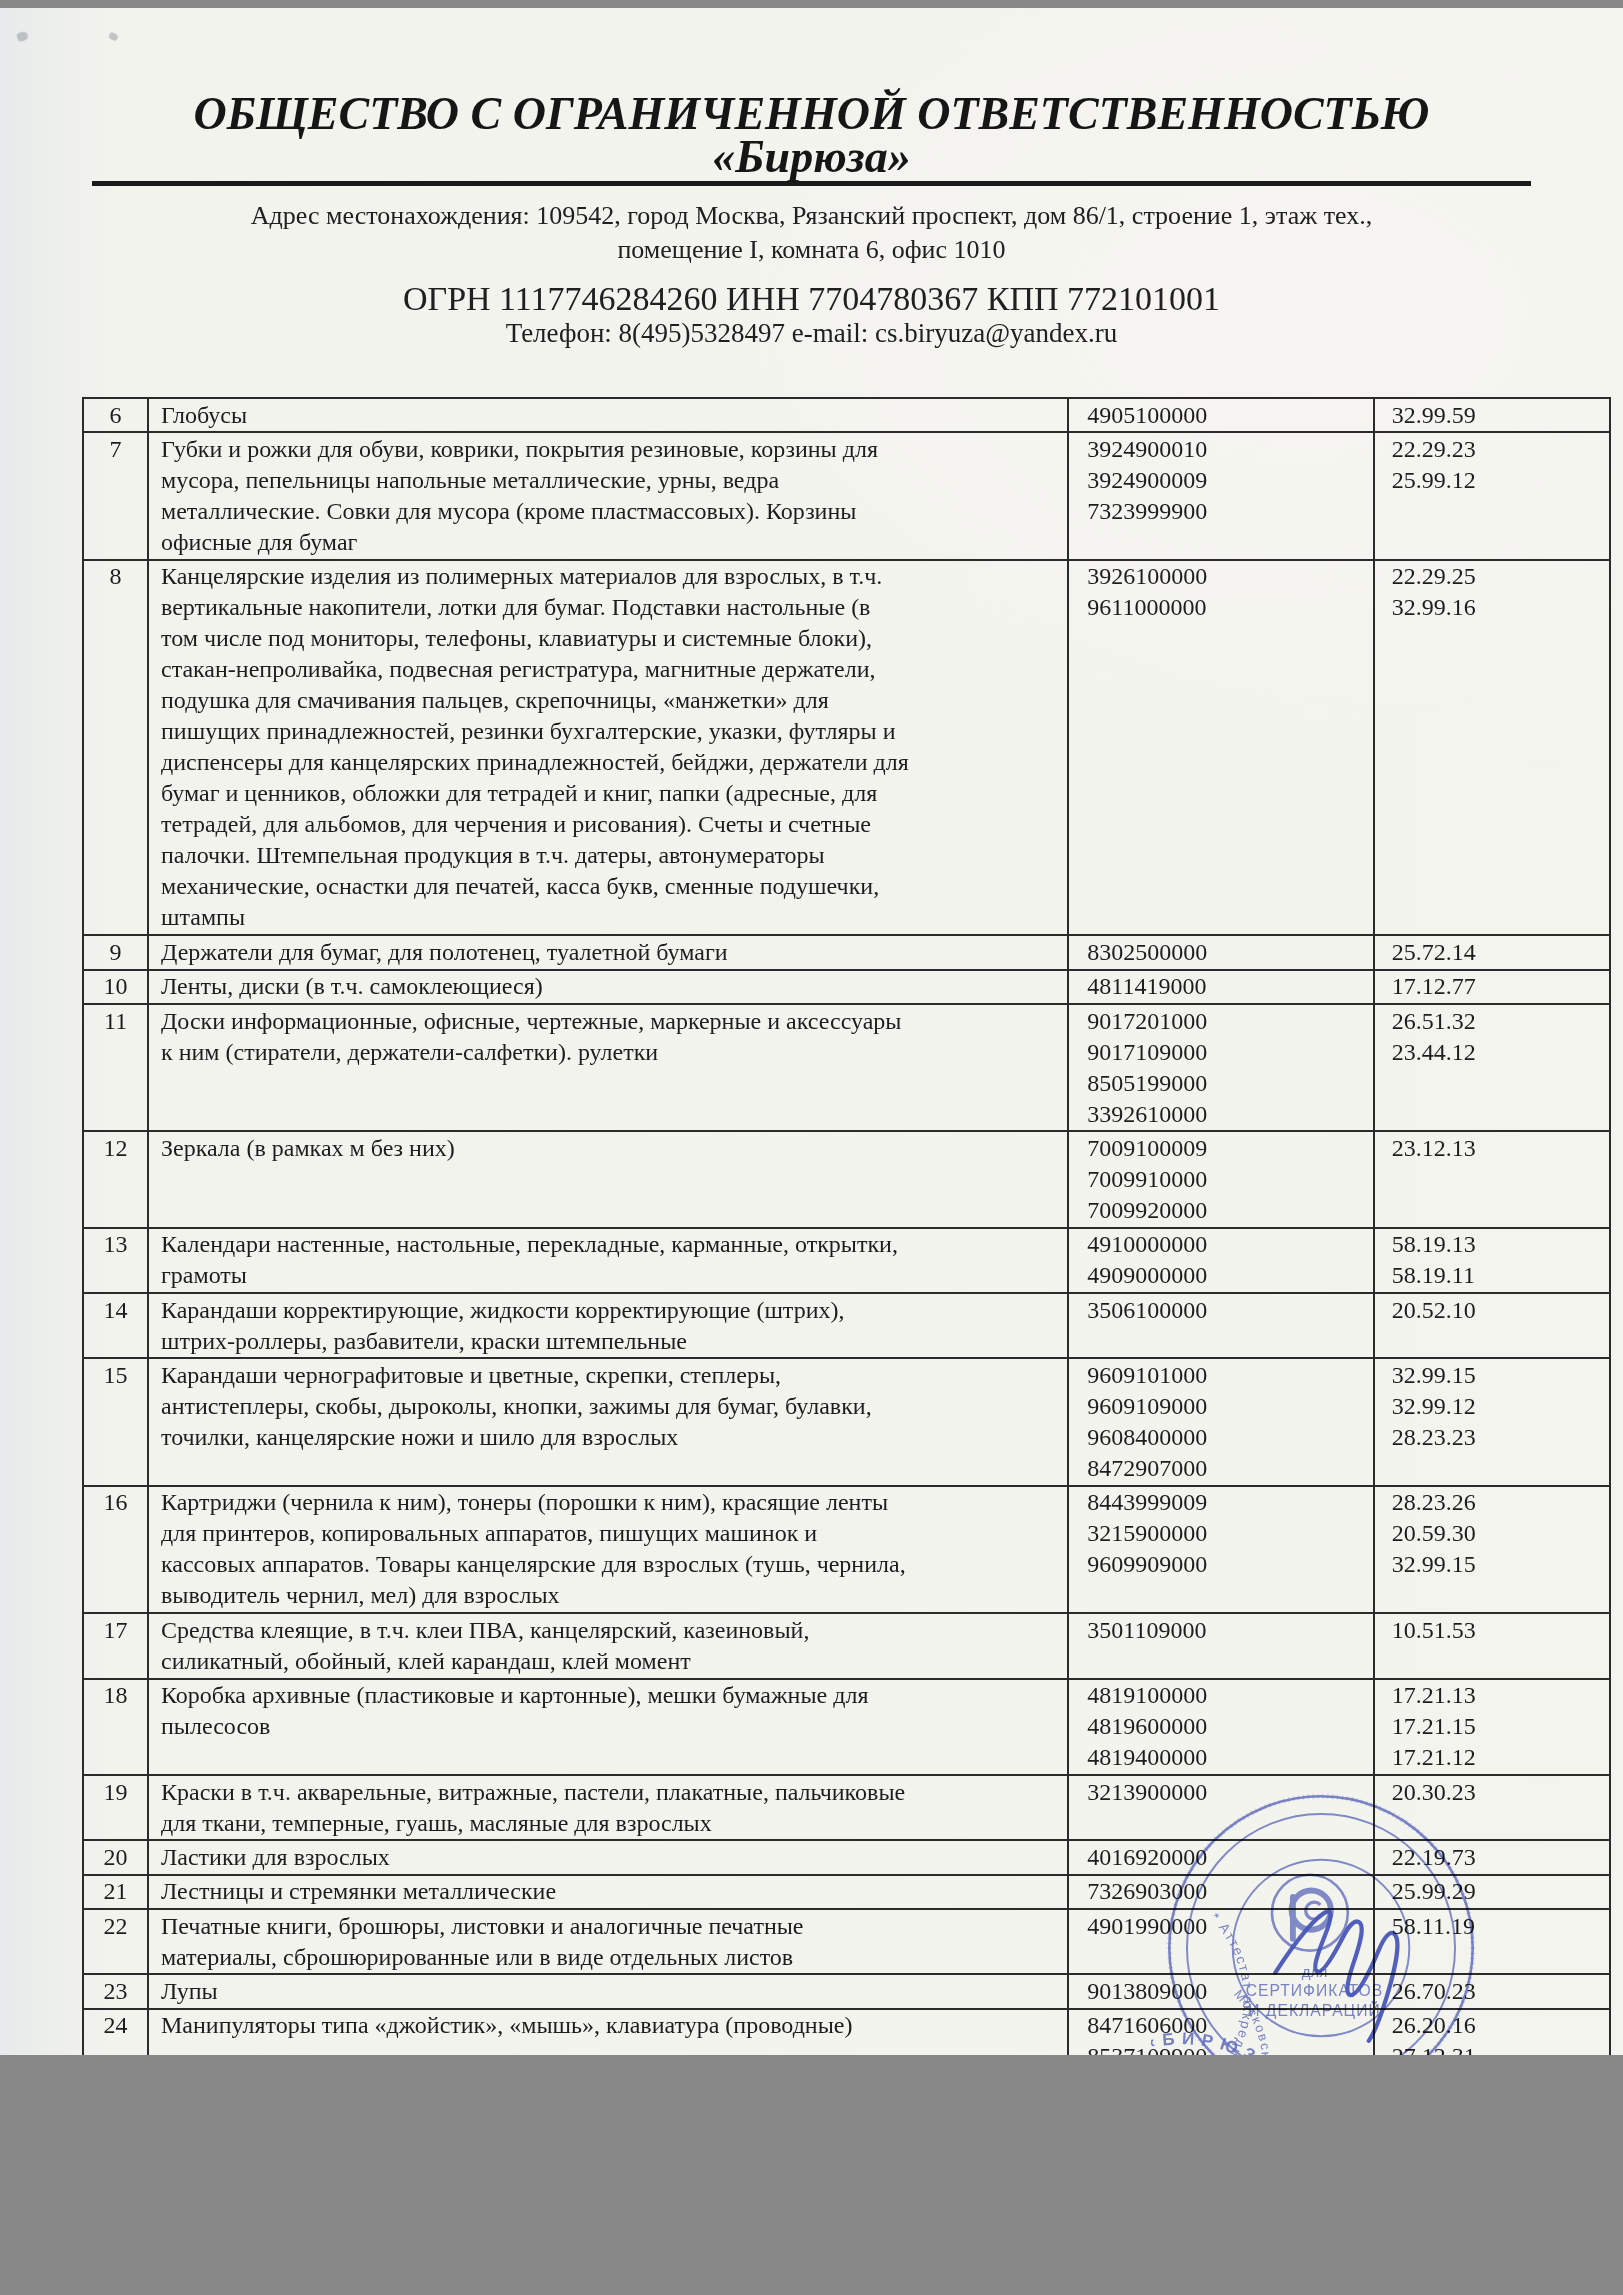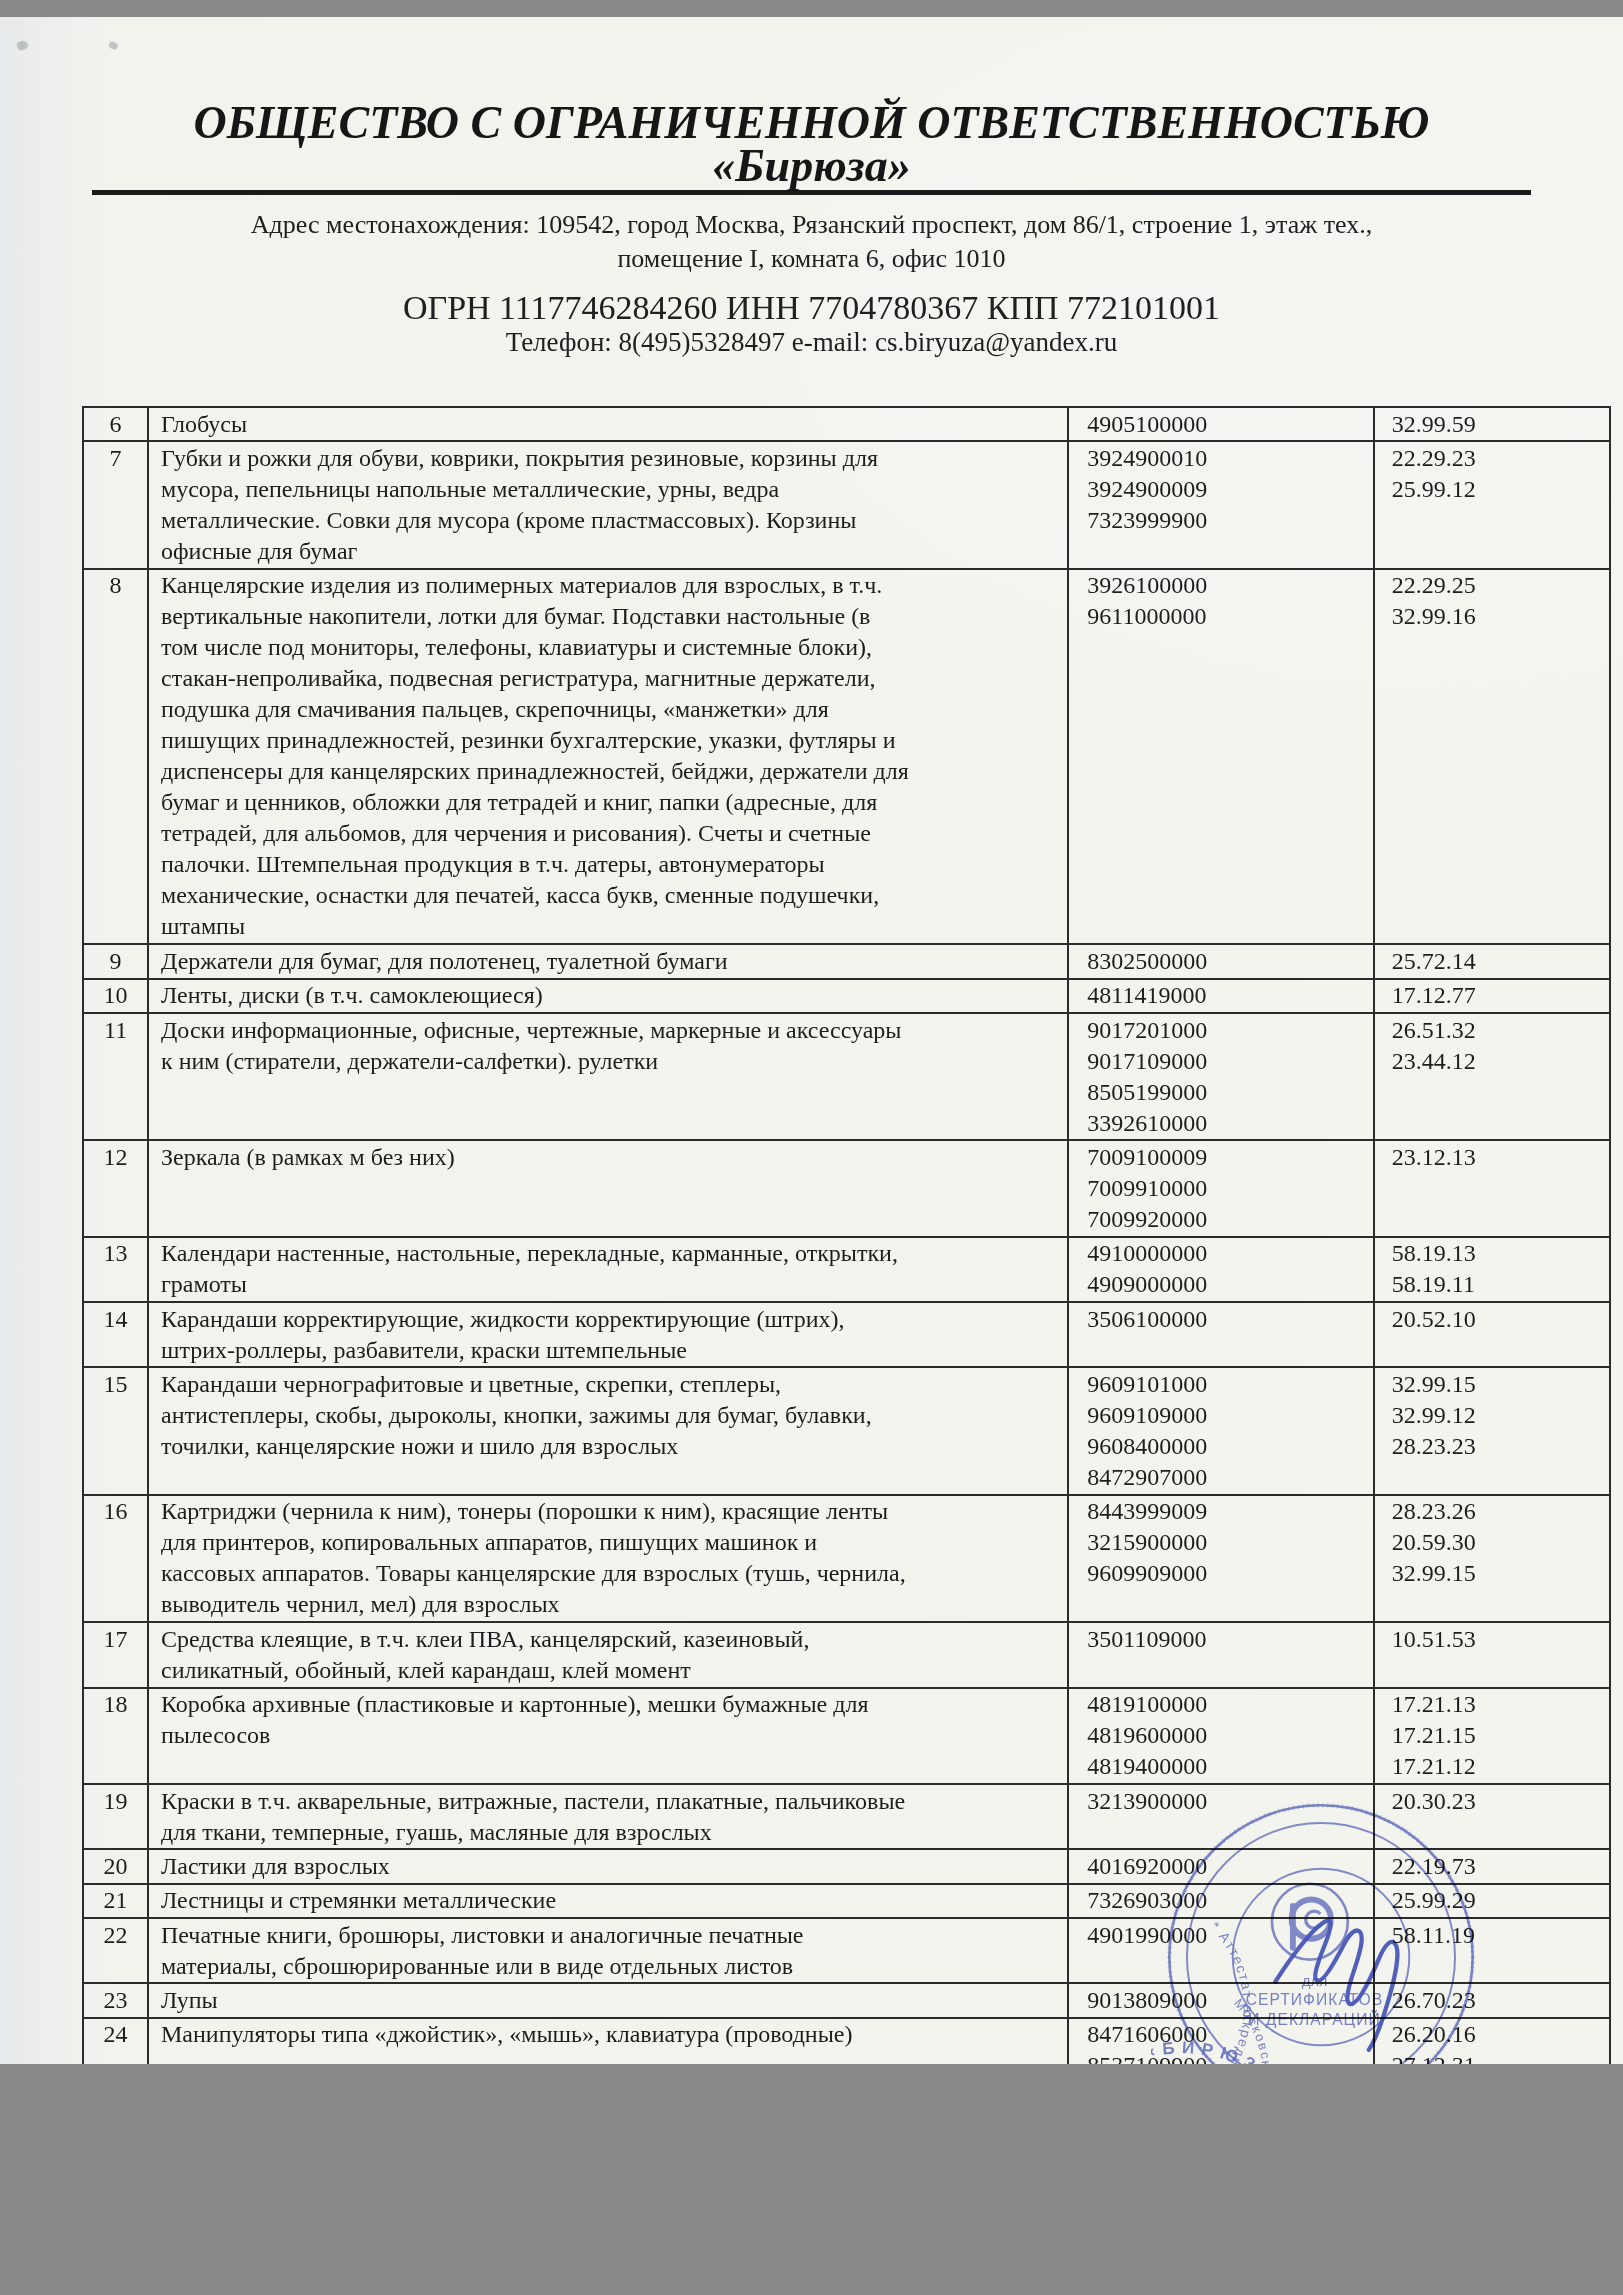--- a/index.html
+++ b/index.html
@@ -1,19 +1,19 @@
 <!DOCTYPE html>
 <html style="font-size:10.5px"><head>
 <meta charset="utf-8">
 <style>
   html,body{margin:0;padding:0;background:#888;}
   .page{
     position:relative;
     width:1623px;height:2047px;
-    margin:17px auto;
+    margin:8px auto;
     font-family:"Liberation Serif","DejaVu Serif",serif;
     color:#1e1e1e;
     background:
       radial-gradient(916px 589px at 80% 15%, #f6f5f1 0%, rgba(246,245,241,0) 70%),
       linear-gradient(90deg,#e6eaea 0px,#edefeb 52px,#f3f3ee 111px,#f4f4ef 100%);
     overflow:hidden;
   }
   
   .smudge{position:absolute;background:#99a0a5;border-radius:40% 60% 55% 45%;opacity:.55;filter:blur(0.7px);}
   .smudge.s1{left:17px;top:23.6px;width:10.5px;height:8.5px;transform:rotate(-18deg);}

